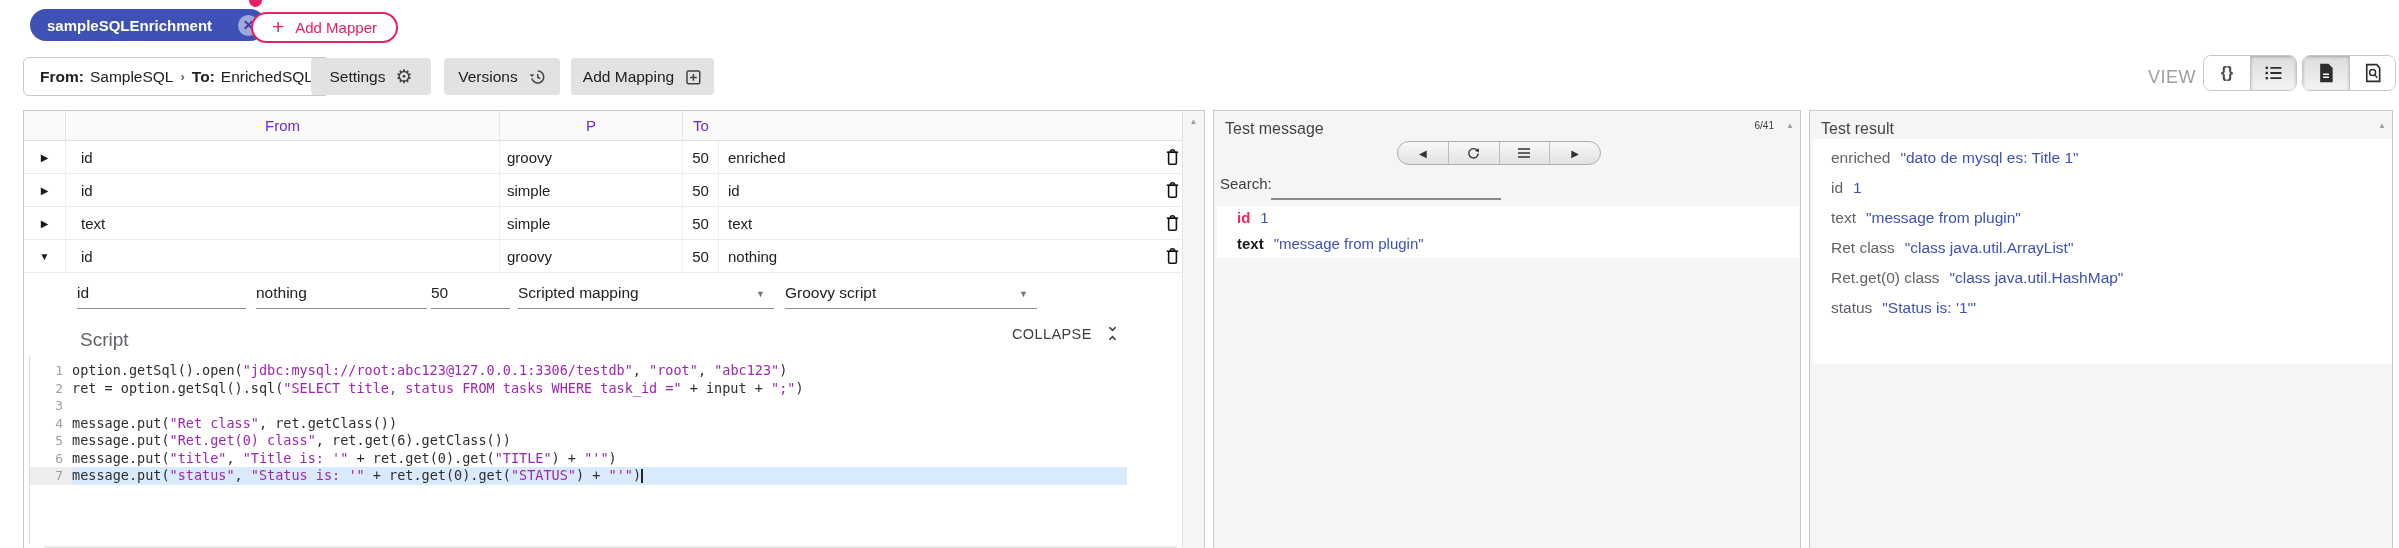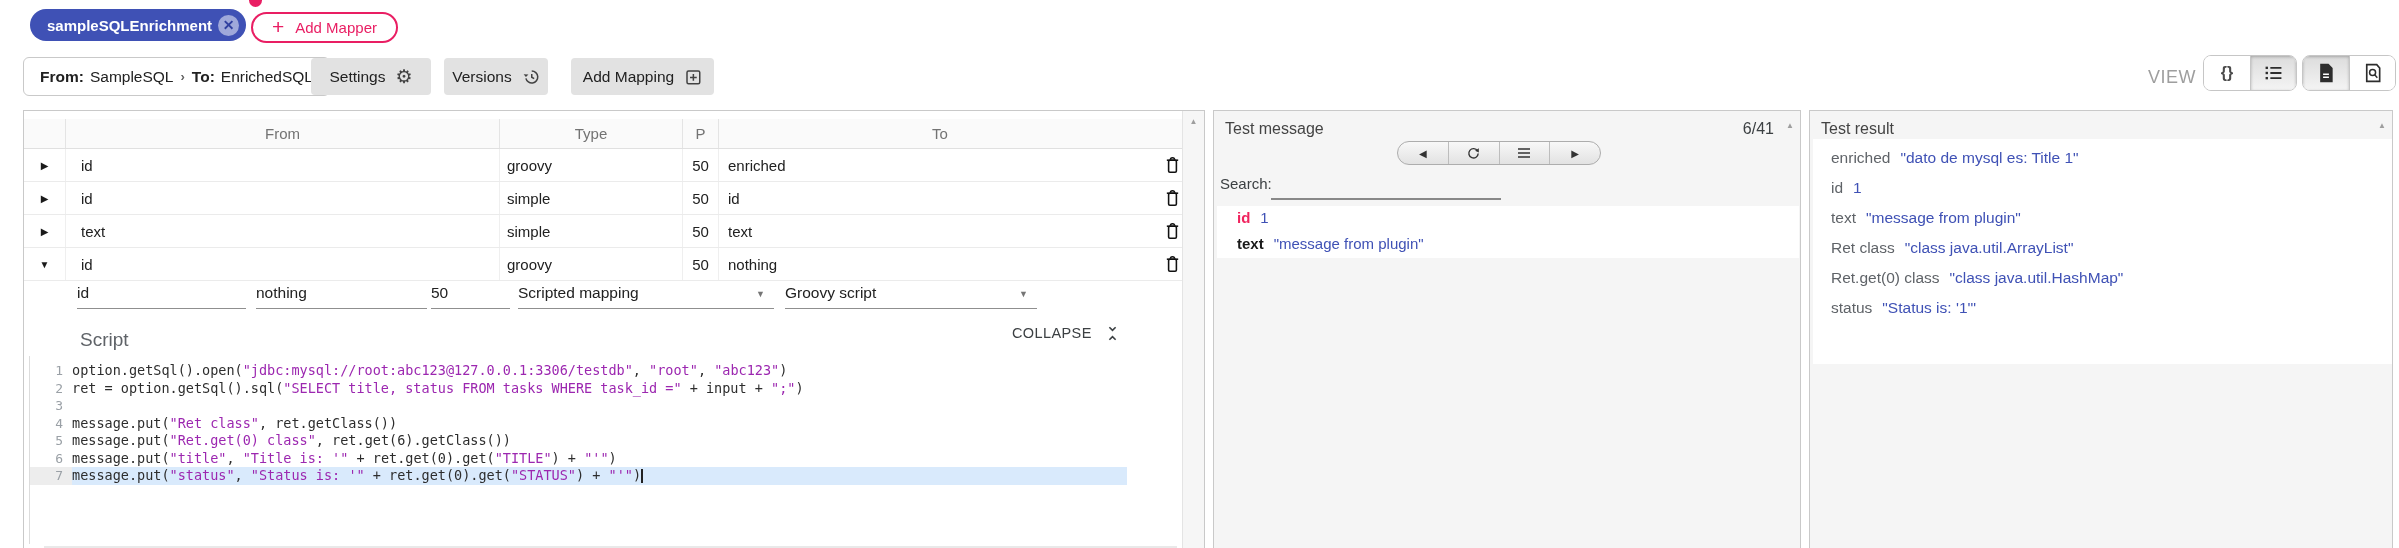--- a/index.html
+++ b/index.html
@@ -6,21 +6,21 @@
   html,body { background:#fff; }
   #app {
     position:relative; width:2399px; height:548px; overflow:hidden;
     background:#fff; font-family:"Liberation Sans", sans-serif; color:#212121;
   }
   .abs { position:absolute; }
 
   
   .chip {
     left:30px; top:9px; height:32px; border-radius:16px; background:#3f51b5;
-    display:flex; align-items:center; gap:6px; padding:0 7px 0 17px;
+    display:flex; align-items:center; gap:26px; padding:0 7px 0 17px;
     color:#fff; font-size:15px; font-weight:bold;
   }
   .chip-close {
     width:21px; height:21px; border-radius:50%; background:rgba(255,255,255,.5);
     display:flex; align-items:center; justify-content:center;
     color:#303f9f; font-size:14px; font-weight:bold; cursor:pointer; line-height:1;
   }
   .pink-dot { left:249px; top:-6px; width:13px; height:13px; border-radius:50%; background:#e91e63; }
   .add-mapper {
     left:251px; top:12px; height:31px; border:2px solid #e91e63; border-radius:17px;
@@ -60,21 +60,21 @@
   
   .panel { top:110px; height:441px; border:1px solid #c9c9c9; background:#f5f5f5; }
   #left-panel  { left:23px;   width:1182px; background:#fff; }
   #mid-panel   { left:1213px; width:588px; }
   #right-panel { left:1809px; width:584px; }
 
   
   .thead, .trow { display:grid; grid-template-columns:42px 434px 183px 36px 442px 23px; width:1160px; }
   .thead {
     height:30px; background:#fafafa; border-bottom:1px solid #e0e0e0;
-    font-size:15px; color:#737373;margin-top:8px;
+    font-size:15px; color:#6d28d9;
   }
   .thead > div { display:flex; align-items:center; justify-content:center; }
   .thead > div.b { border-right:1px solid #e4e4e4; }
   .trow { height:33px; background:#fff; border-bottom:1px solid #ebebeb; font-size:15px; cursor:pointer; }
   .trow > div { display:flex; align-items:center; }
   .cell-arrow { justify-content:center; font-size:10px; color:#1a1a1a; border-right:1px solid #efefef; }
   .cell-from { padding-left:15px; border-right:1px solid #efefef; }
   .cell-type { padding-left:7px;  border-right:1px solid #efefef; }
   .cell-p    { justify-content:center; border-right:1px solid #efefef; }
   .cell-to   { padding-left:9px; }
@@ -82,21 +82,21 @@
 
   
   .fld {
     position:absolute; height:31px; font-size:15.5px; color:#212121;
     border-bottom:1px solid #8f8f8f; display:flex; align-items:flex-end;
     padding-bottom:6px; background:transparent;
   }
   .fld .caret { position:absolute; right:9px; bottom:9px; font-size:9px; color:#757575; }
   .script-label { left:56px; top:218px; font-size:19px; color:#5f6368; }
   .collapse-btn {
-    left:988px; top:214px; display:flex; gap:13px;
+    left:988px; top:214px; display:flex; align-items:center; gap:13px;
     font-size:14.5px; color:#3c4043; letter-spacing:.4px; cursor:pointer;
   }
 
   
   #code-area {
     position:absolute; left:5px; top:245px; right:26px; bottom:6px;
     background:#fff; border-left:1px solid #dcdcdc; overflow:hidden;
   }
   .code-line { display:flex; height:17.5px; font-family:"DejaVu Sans Mono", monospace; }
   .code-line:first-child { margin-top:6px; }
@@ -114,21 +114,21 @@
   
   .vscroll {
     position:absolute; top:0; right:0; bottom:0; width:22px;
     background:#f6f6f6; border-left:1px solid #e4e4e4;
   }
   .vscroll .up { position:absolute; top:6px; left:0; right:0; text-align:center; font-size:8px; color:#9e9e9e; cursor:pointer; }
   .mini-up { position:absolute; top:10px; right:6px; font-size:8px; color:#9e9e9e; cursor:pointer; }
 
   
   .panel-title { position:absolute; left:11px; top:9px; font-size:16px; color:#444; }
-  .counter { position:absolute; right:26px; top:9px; font-size:16px; color:#3c4043; }
+  .counter { position:absolute; right:26px; top:9px; font-size:10px; color:#3c4043; }
   .msg-toolbar {
     position:absolute; left:183px; top:30px; width:204px; height:24px;
     display:flex; border:1px solid #adadad; border-radius:12px; overflow:hidden;
     background:linear-gradient(#f8f8f8,#e2e2e2);
   }
   .msg-toolbar .tbtn {
     flex:1; display:flex; align-items:center; justify-content:center;
     cursor:pointer; color:#333; font-size:10px; background:transparent; border:none;
   }
   .msg-toolbar .tbtn + .tbtn { border-left:1px solid #bdbdbd; }
@@ -170,21 +170,21 @@
     <span>SampleSQL</span>
     <span class="crumb-sep">›</span>
     <b>To:</b>
     <span>EnrichedSQL</span>
   </div>
 
   <button class="abs gbtn" style="left:311px;width:120px;">
     <span>Settings</span>
     <span class="gear">⚙</span>
   </button>
-  <button class="abs gbtn" style="left:444px;width:104px;text-align:right;">
+  <button class="abs gbtn" style="left:444px;width:116px;text-align:right;">
     <span>Versions</span>
     <svg class="ic" width="18" height="18" viewBox="0 0 24 24">
       <path d="M13 4 a8 8 0 1 1 -7.8 9.8" fill="none" stroke="#424242" stroke-width="2"></path>
       <path d="M2.2 8.2 L5.2 12 L8.6 8.6 Z" fill="#424242"></path>
       <path d="M13 8 v4.3 l3.2 1.9" fill="none" stroke="#424242" stroke-width="2"></path>
     </svg>
   </button>
   <button class="abs gbtn" style="left:571px;width:143px;">
     <span>Add Mapping</span>
     <svg class="ic" width="18" height="18" viewBox="0 0 24 24">
@@ -220,21 +220,20 @@
         <circle cx="9.5" cy="11.5" r="3.6" fill="none" stroke="#2d2d2d" stroke-width="1.8"></circle>
         <path d="M12 14.2 l3.2 3.4" stroke="#2d2d2d" stroke-width="1.8"></path>
       </svg>
     </button>
   </div>
 
   <div class="abs panel" id="left-panel">
     <div class="thead">
       <div class="b"></div>
       <div class="b">From</div>
-      <div class="b">Type</div>
       <div class="b">P</div>
       <div>To</div>
       <div></div>
     </div>
     <div id="table-body">
         <div class="trow">
           <div class="cell-arrow">▶</div>
           <div class="cell-from">id</div>
           <div class="cell-type">groovy</div>
           <div class="cell-p">50</div>

